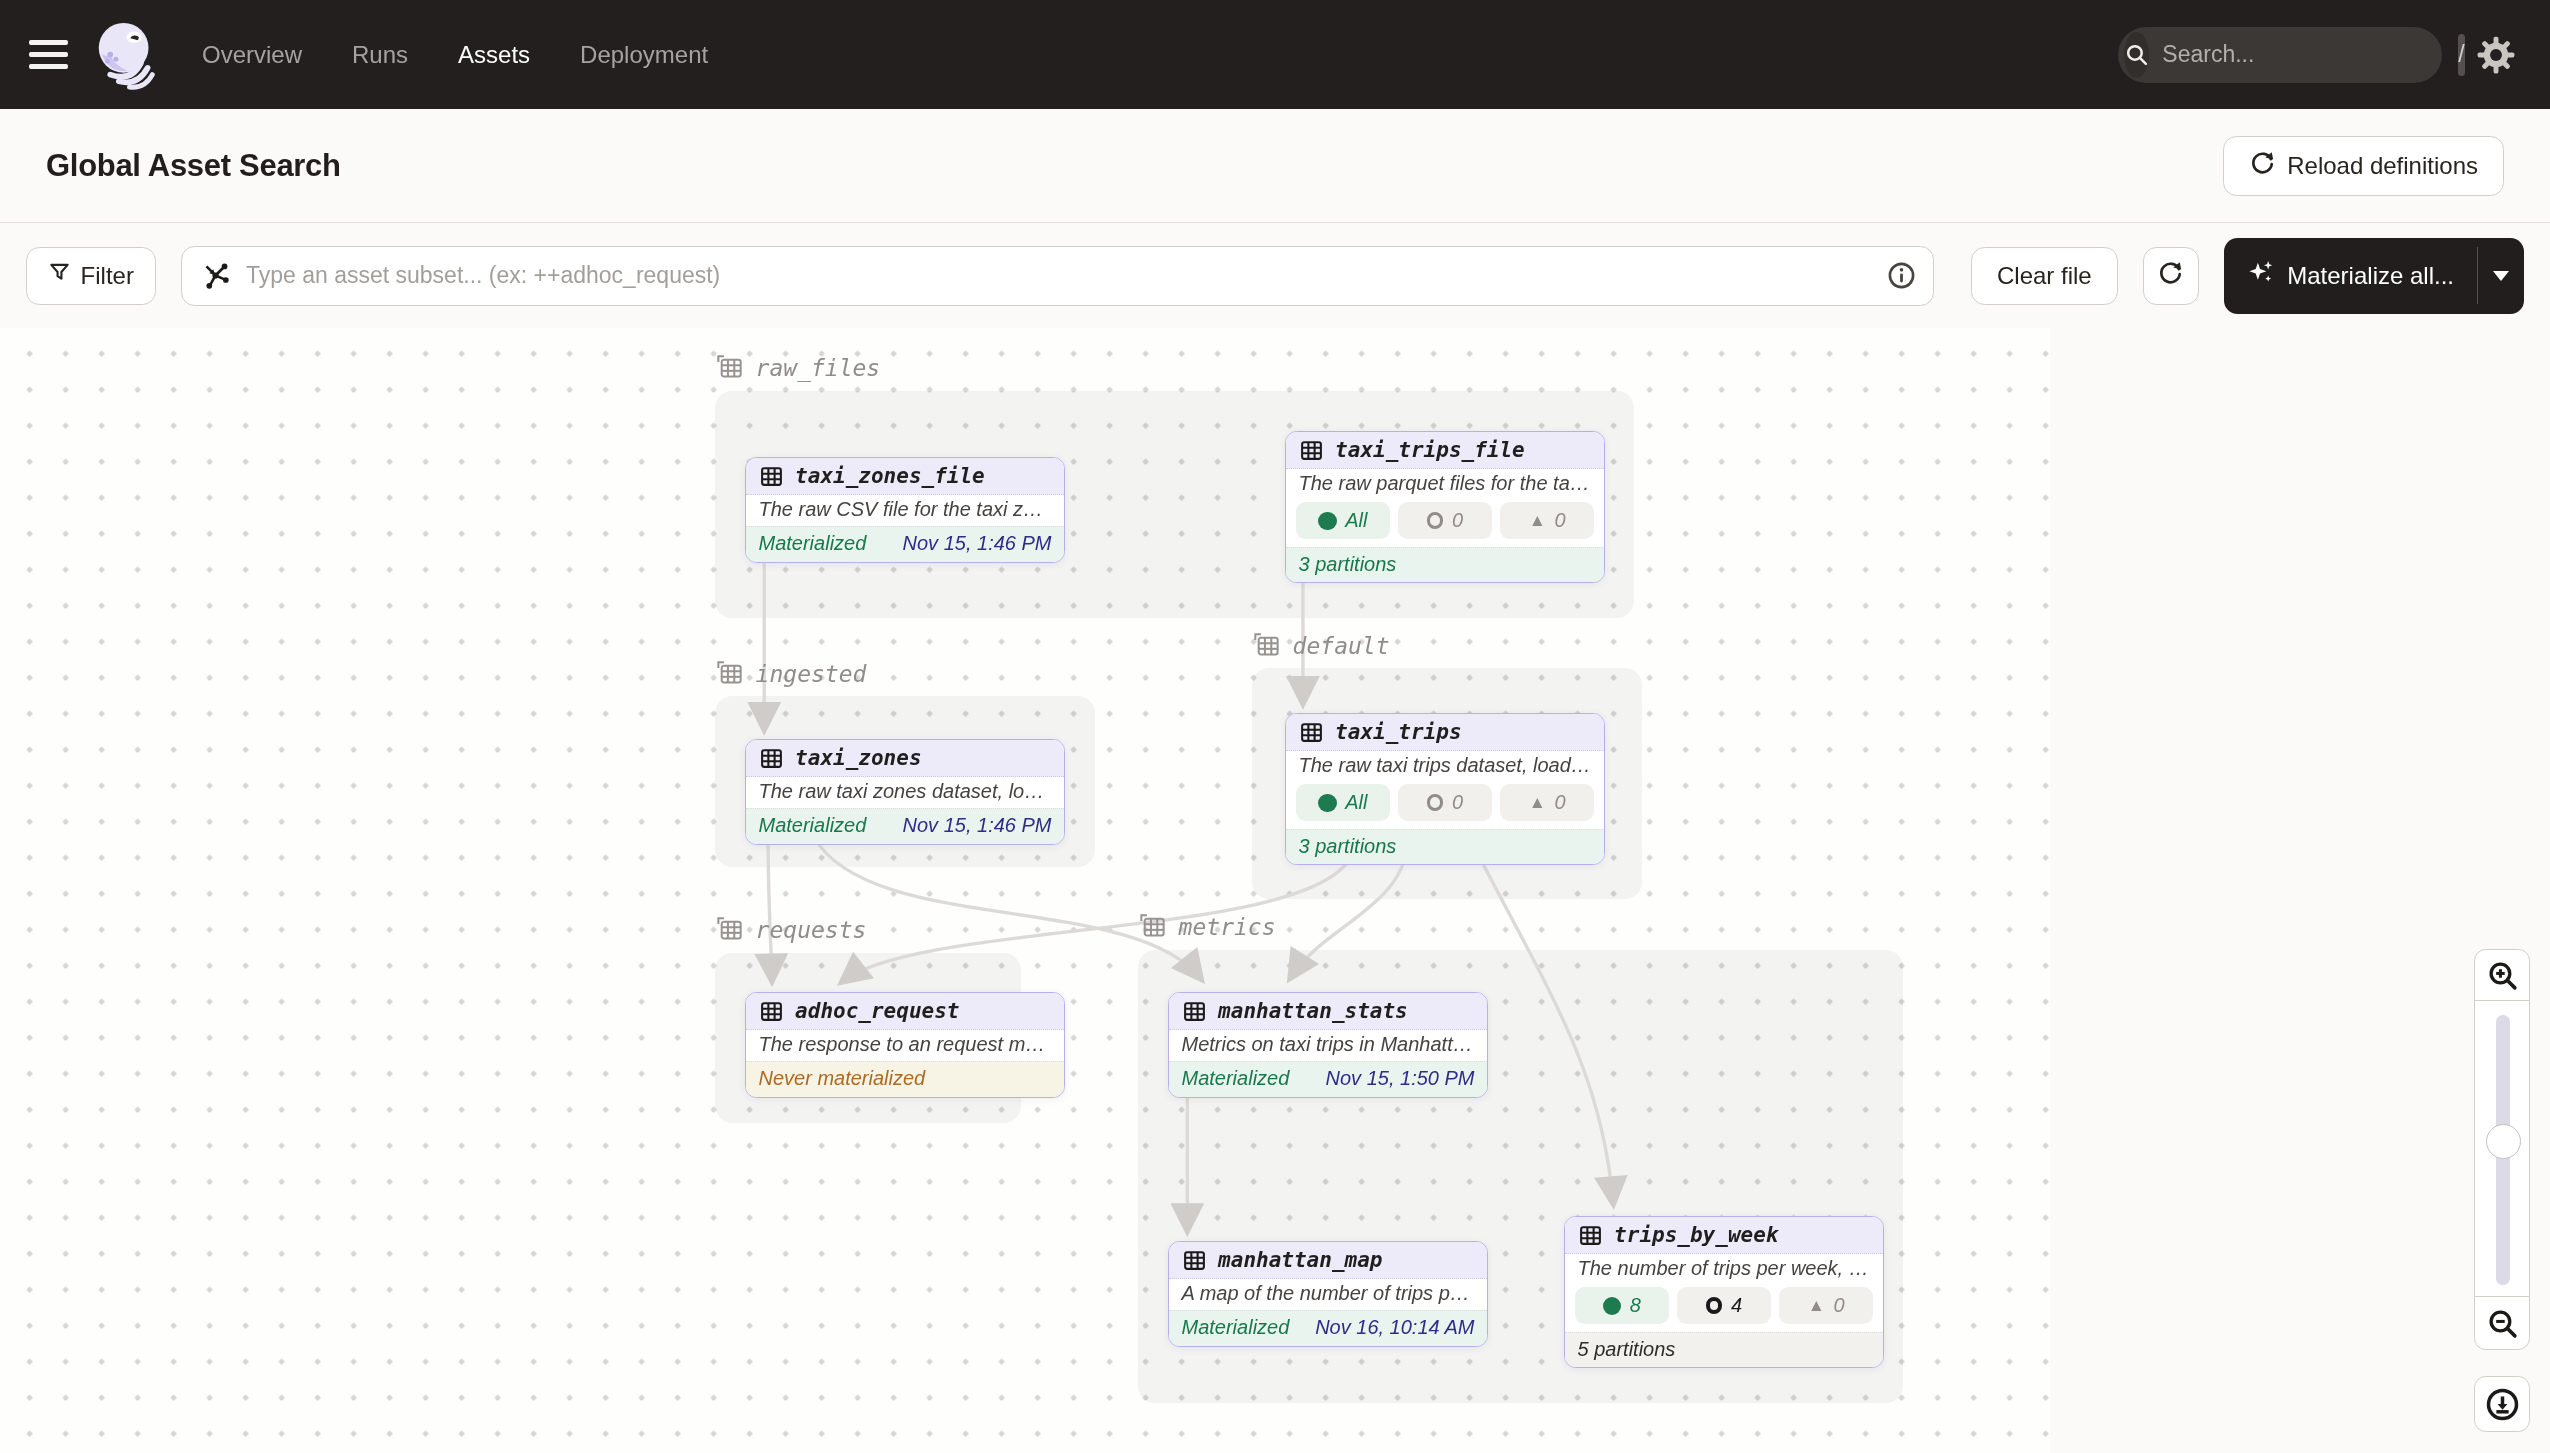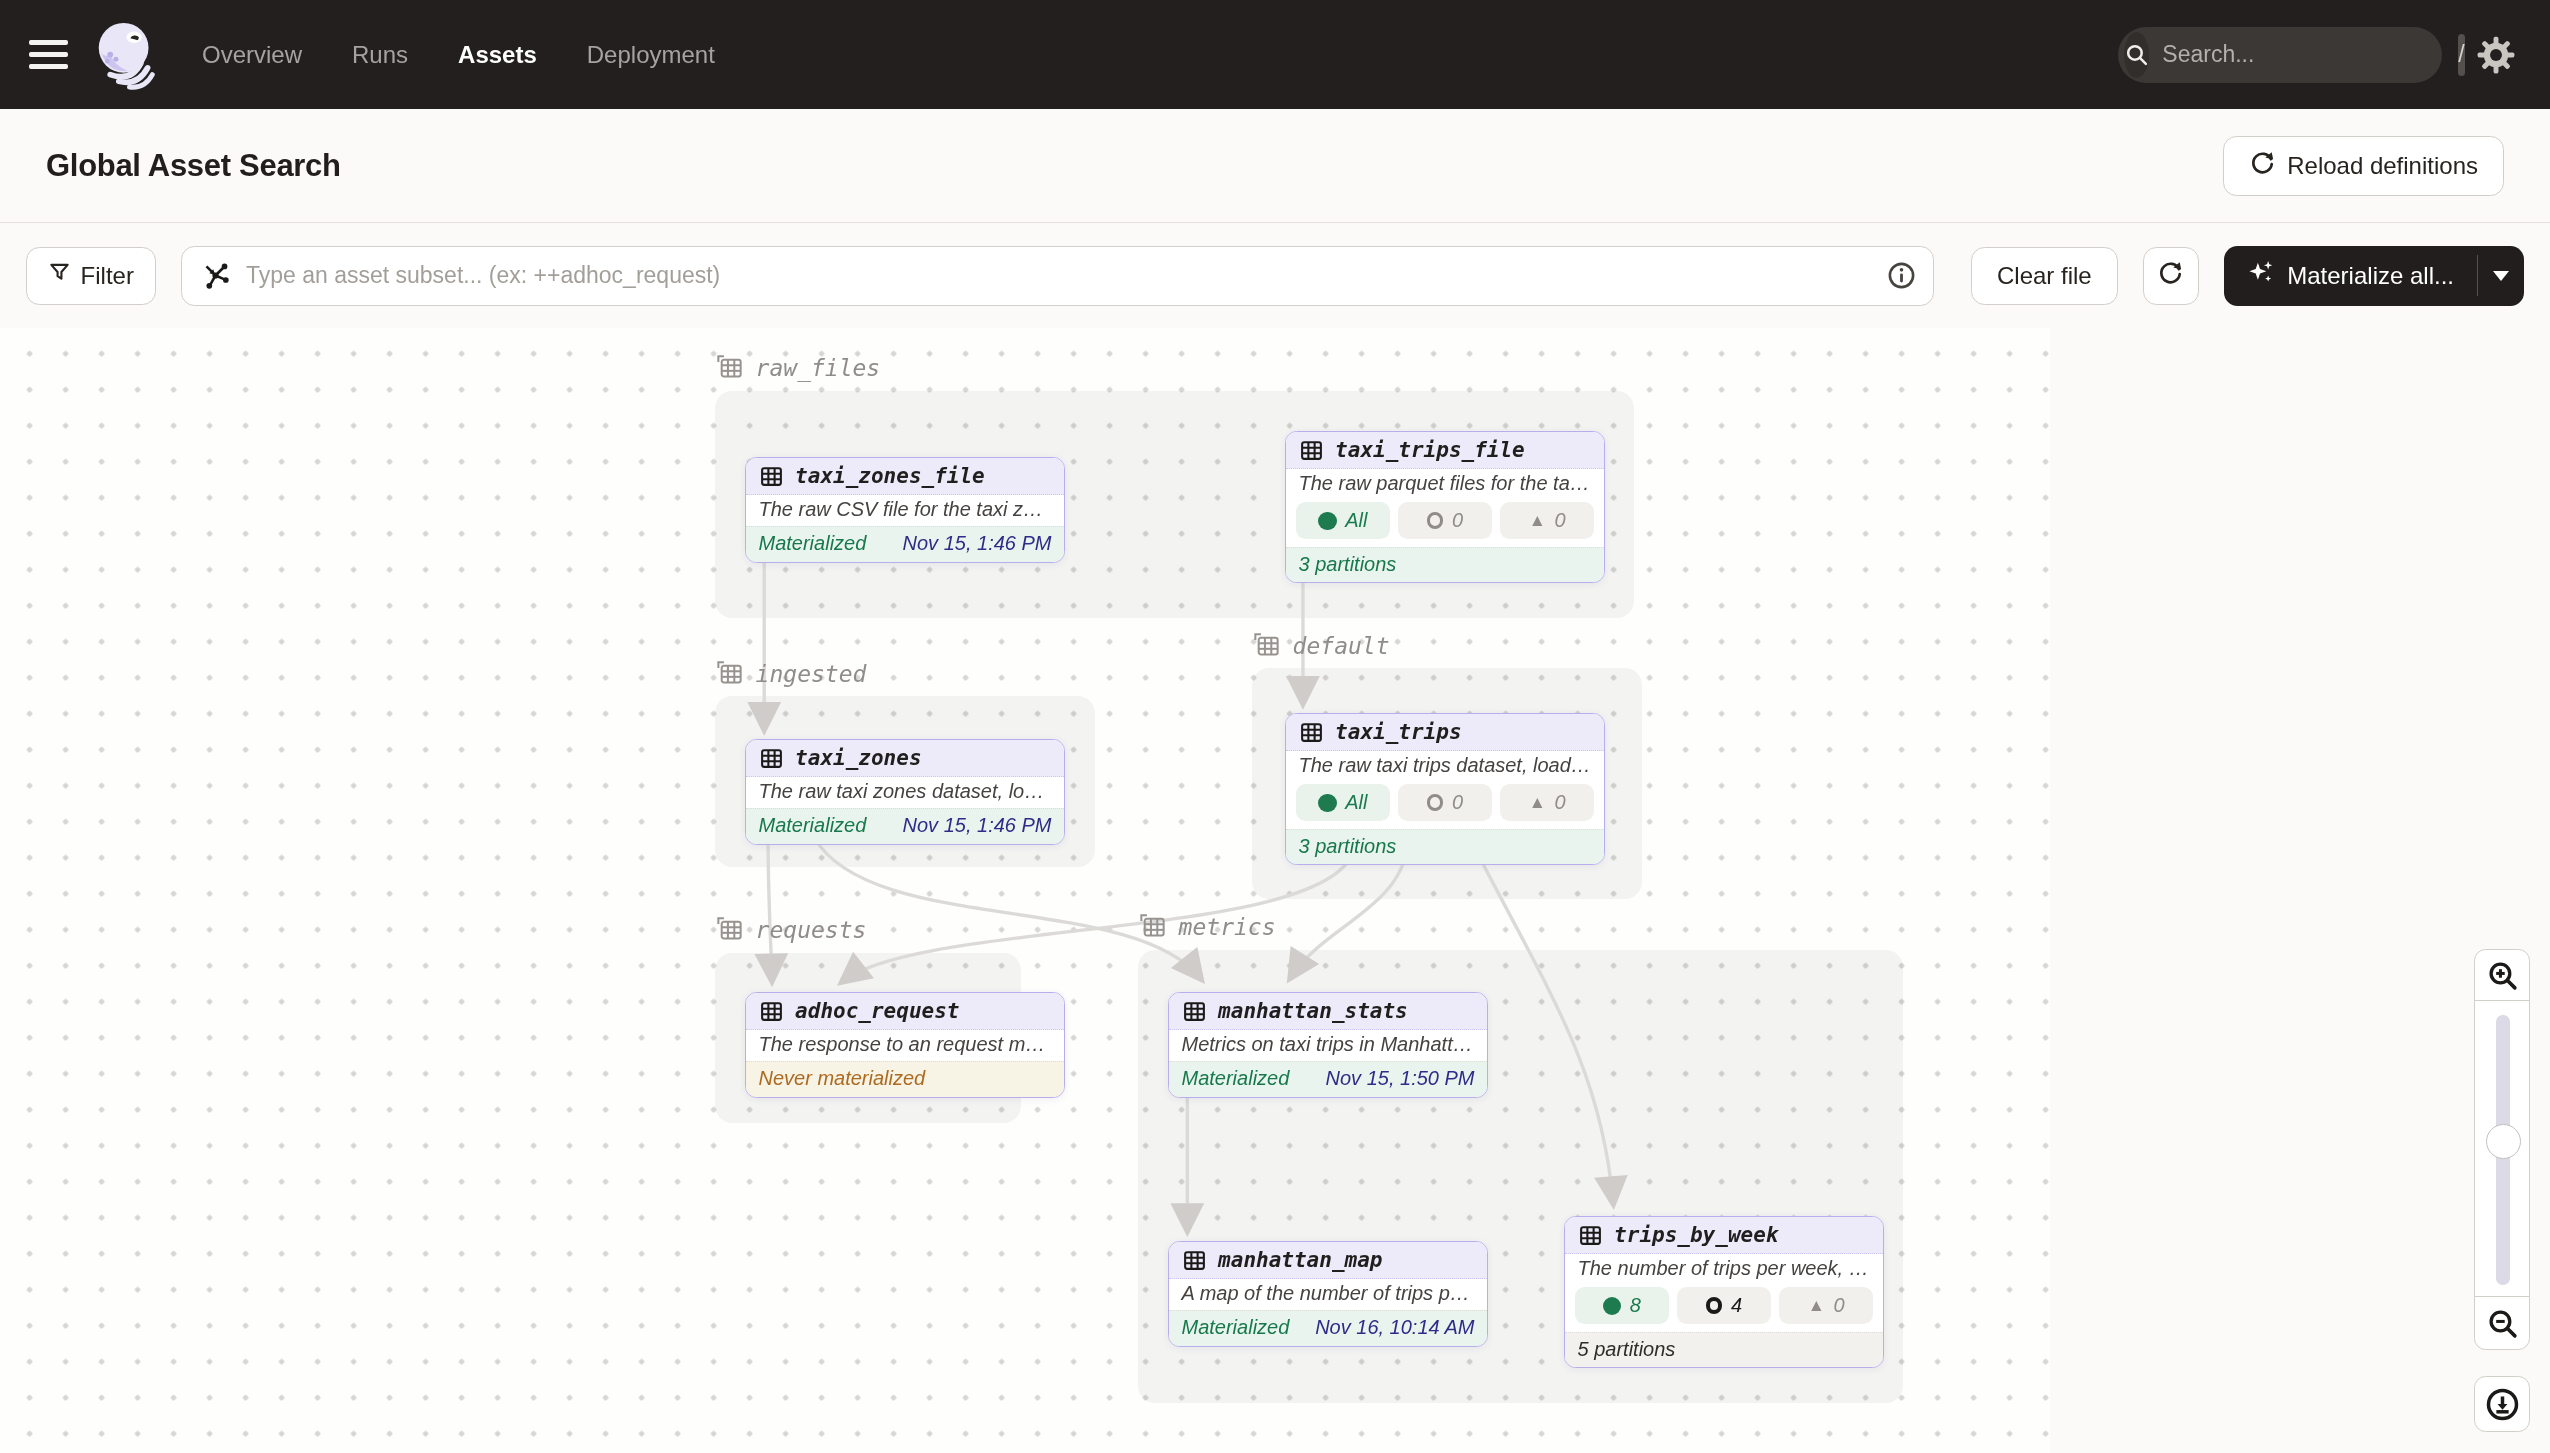--- a/index.html
+++ b/index.html
@@ -6,21 +6,21 @@
   html,body { width:2550px; height:1453px; overflow:hidden; font-family:"Liberation Sans",sans-serif; background:#fbfaf8; }
   .mono { font-family:"DejaVu Sans Mono",monospace; }
 
   
   .nav { height:109px; background:#221f1e; display:flex; align-items:center; padding:0 29px; }
   .hamburger { width:39px; height:29px; display:flex; flex-direction:column; justify-content:space-between; cursor:pointer; margin-right:25px; }
   .hamburger span { display:block; height:4.8px; background:#f5f3f1; border-radius:1.9px; }
   .logo { width:67px; height:71px; margin-right:42px; }
   .navlinks { display:flex; gap:50px; }
   .navlink { font-size:24px; color:#a6a2a0; cursor:pointer; }
-  .navlink.active { color:#ffffff; font-weight:bold; }
+  .navlink.active { color:#ffffff; font-weight:normal; }
   .nav-spacer { flex:1; }
   .searchpill { width:324px; height:56px; background:#3c3835; border-radius:28px; display:flex; align-items:center; padding:0 9.6px 0 5.8px; }
   .search-circ { width:46px; height:46px; border-radius:50%; background:#322e2b; display:flex; align-items:center; justify-content:center; }
   .searchpill input { flex:1; background:transparent; border:none; outline:none; color:#e8e5e2; font-size:23px; padding-left:13.5px; }
   .searchpill input::placeholder { color:#b3afac; }
   .slashkey { width:40px; height:42px; border-radius:8.7px; background:#55504d; color:#d4d1ce; font-size:23px; display:flex; align-items:center; justify-content:center; }
   .gearbtn { margin-left:29px; width:50px; height:50px; display:flex; align-items:center; justify-content:center; cursor:pointer; }
 
   
   .header { height:114px; background:#fbfaf8; border-bottom:1px solid #e5e2dd; display:flex; align-items:center; padding:0 46px; }
@@ -32,21 +32,21 @@
   
   .lineage-toolbar { height:105px; background:#fbfaf8; display:flex; align-items:center; padding:0 26px; gap:25px; }
   .filter-btn { height:58px; padding:0 21px; gap:9.6px; }
   .query-wrap { flex:1; position:relative; height:60px; }
   .query-wrap input { width:100%; height:60px; border:1px solid #d2cec9; border-radius:13.5px; background:#fff; font-size:23px; color:#27231f; padding:0 67px 0 64px; outline:none; }
   .query-wrap input::placeholder { color:#a29e9a; }
   .query-icon { position:absolute; left:19px; top:14.5px; }
   .info-icon { position:absolute; right:17.3px; top:14.5px; cursor:pointer; }
   .clear-btn { height:58px; padding:0 25px; margin-left:11.6px; }
   .refresh-btn { height:58px; width:56px; justify-content:center; }
-  .mat-btn { display:flex; height:60px; background:#211e1d; border-radius:13.5px; overflow:hidden; cursor:pointer; }
+  .mat-btn { display:flex; height:76px; background:#211e1d; border-radius:13.5px; overflow:hidden; cursor:pointer; }
   .mat-main { display:flex; align-items:center; gap:11.6px; color:#fff; font-size:24px; padding:0 23px; }
   .mat-divider { width:1px; background:#55504d; margin:9.6px 0; }
   .mat-caret { width:46px; display:flex; align-items:center; justify-content:center; }
   .caret-down { width:0; height:0; border-left:8.7px solid transparent; border-right:8.7px solid transparent; border-top:10.6px solid #ffffff; }
 
   
   .canvas { position:relative; width:2050px; height:1126px; background:#fefefd;
             background-image:radial-gradient(#d8d6d3 2.5px, transparent 2.7px);
             background-size:36px 36px; background-position:11.6px 7.7px;font-style:italic; }
   .group-box { position:absolute; background:rgba(40,36,30,0.05); border-radius:17.3px; }

